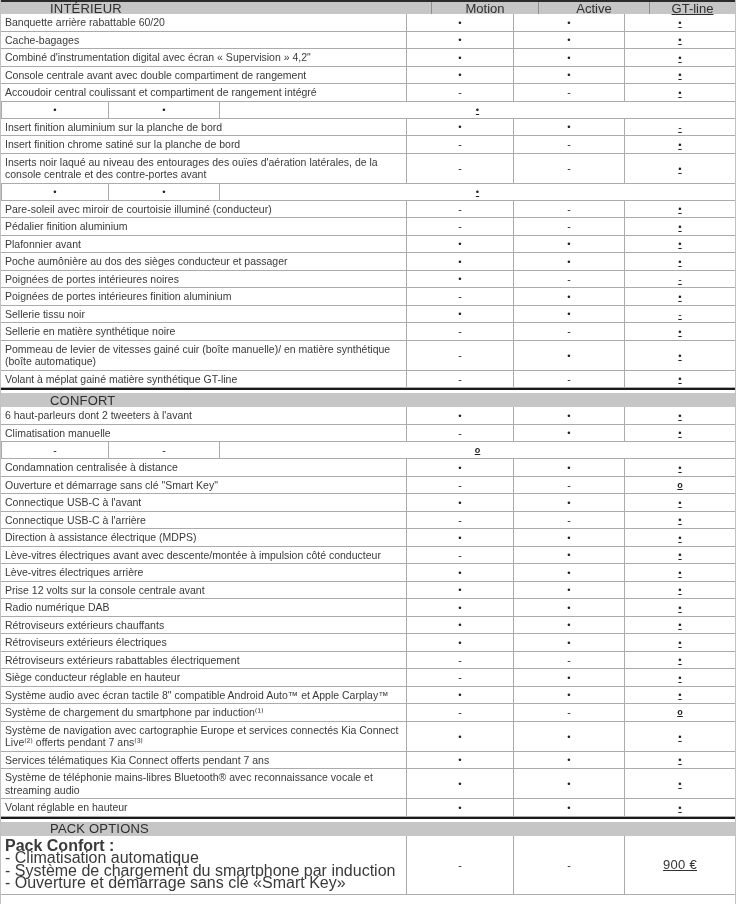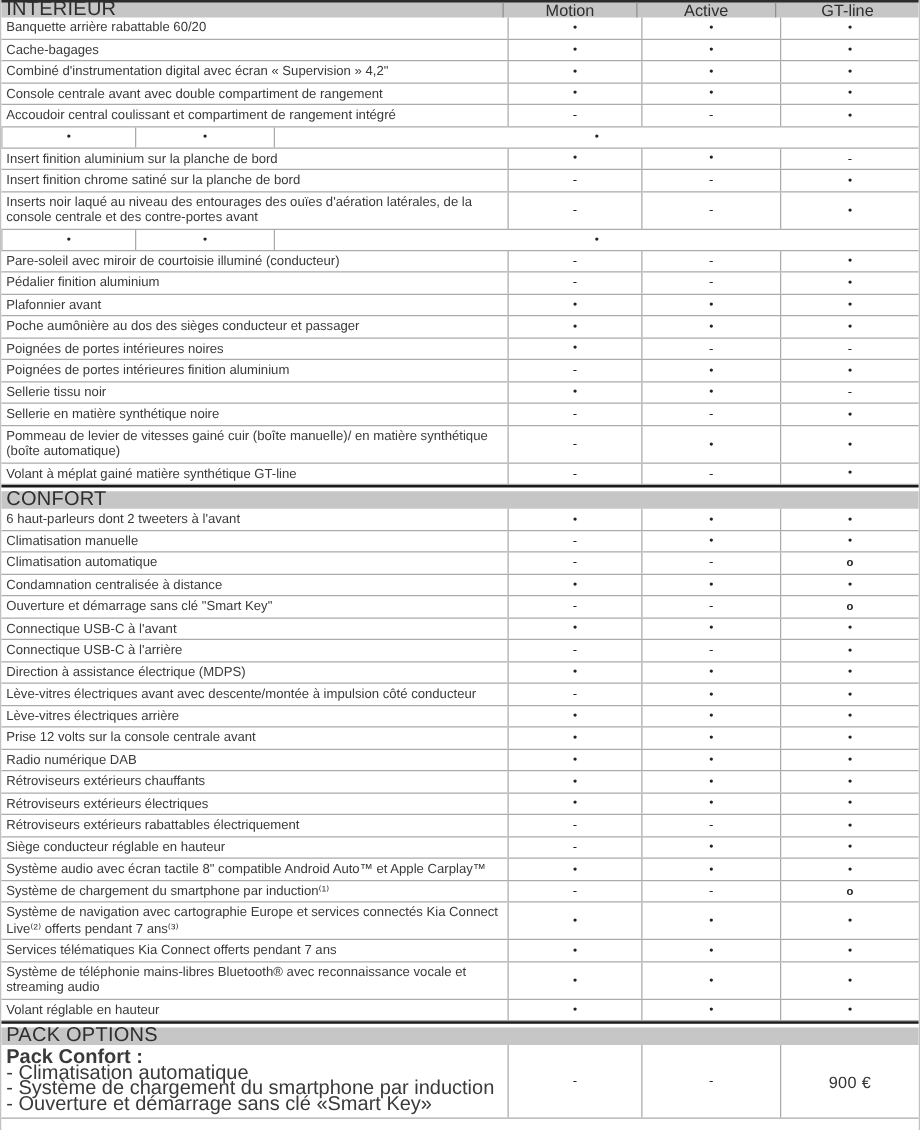--- a/index.html
+++ b/index.html
@@ -15,25 +15,26 @@
   }
   
   .band {
     background:#c6c6c6;
     height:14px;
     display:flex;
     align-items:center;
   }
   .band-first { border-top:2px solid #2b2b2b; }
   .band-title {
-    font-size:16px;
-    padding-left:4px;
+    font-size:13px;
+    padding-left:20px;
     color:#2e2e2e;
     letter-spacing:0.2px;
     white-space:nowrap;
+    margin-left:29px;
   }
   .band-title-cell { flex:0 0 401px; }
   .band-fill { flex:1; }
   .col-head {
     align-self:stretch;
     display:flex; align-items:center; justify-content:center;
     font-size:13px; color:#2e2e2e;
     border-left:1px solid #909090;
   }
   
@@ -52,21 +53,21 @@
     line-height:12.5px;
     display:flex; flex-direction:column; justify-content:center;
   }
   .cell {
     display:flex; align-items:center; justify-content:center;
     border-left:1px solid #ababab;
     color:#222222;
   }
   .c-motion { width:107px; }
   .c-active { width:111px; }
-  .c-gtline { flex:1; }
+  .c-gtline { flex:1;text-decoration:underline; }
   .v-dot  { font-size:9.5px; }
   .v-dash { font-size:10.5px; }
   .v-opt  { font-size:9px; font-weight:bold; }
   .v-text { font-size:13px; letter-spacing:0.3px; color:#333333; }
   .pack-title { font-weight:bold; }
   .pack-line, .pack-title { font-size:16px; line-height:12.5px; }
   .row-pack { min-height:58px; }
   .row-pack .label { justify-content:center; padding-top:4px; padding-bottom:4px; }
 </style>
 </head>
@@ -208,21 +209,20 @@
         <div class="cell c-active v-dot">•</div>
         <div class="cell c-gtline v-dot">•</div>
       </div>
       <div class="row">
         <div class="label">Climatisation manuelle</div>
         <div class="cell c-motion v-dash">-</div>
         <div class="cell c-active v-dot">•</div>
         <div class="cell c-gtline v-dot">•</div>
       </div>
       <div class="row">
-        <div class="label">Climatisation automatique</div>
         <div class="cell c-motion v-dash">-</div>
         <div class="cell c-active v-dash">-</div>
         <div class="cell c-gtline v-opt">o</div>
       </div>
       <div class="row">
         <div class="label">Condamnation centralisée à distance</div>
         <div class="cell c-motion v-dot">•</div>
         <div class="cell c-active v-dot">•</div>
         <div class="cell c-gtline v-dot">•</div>
       </div>

